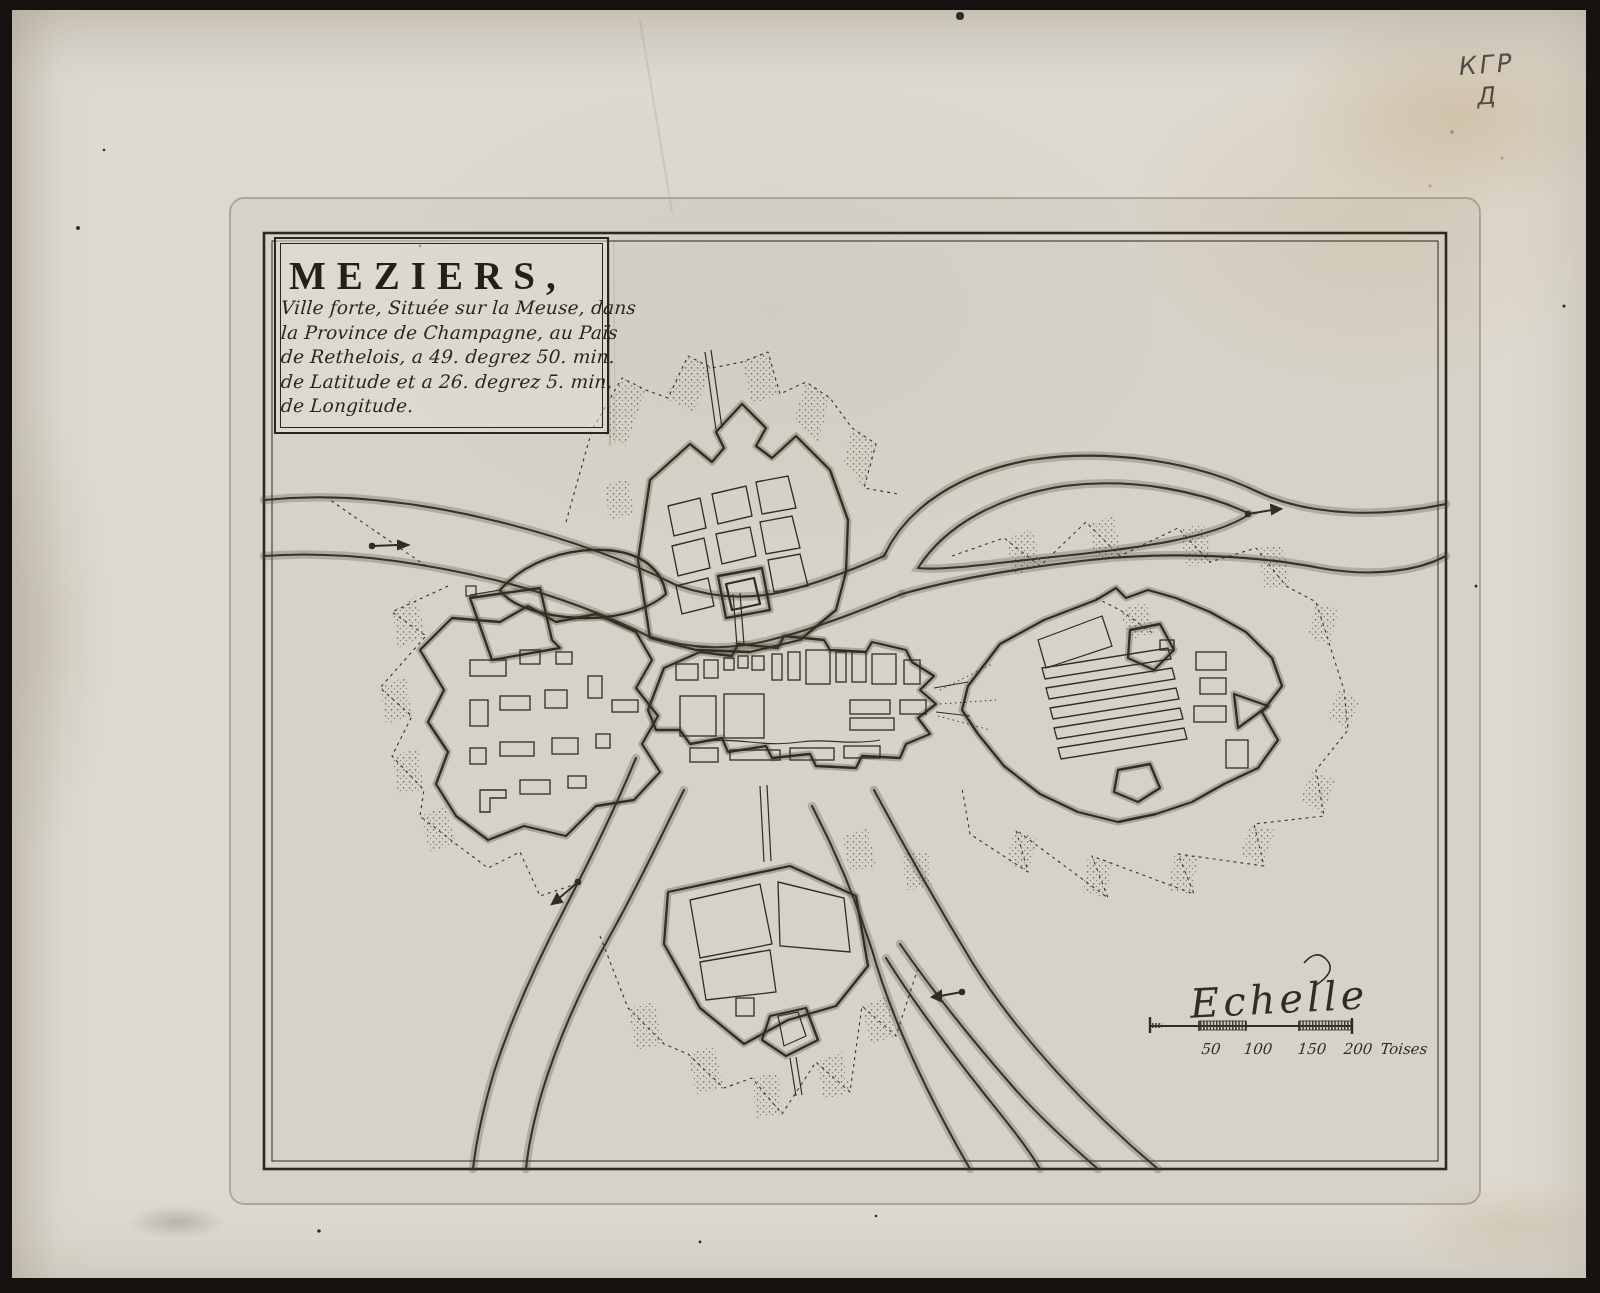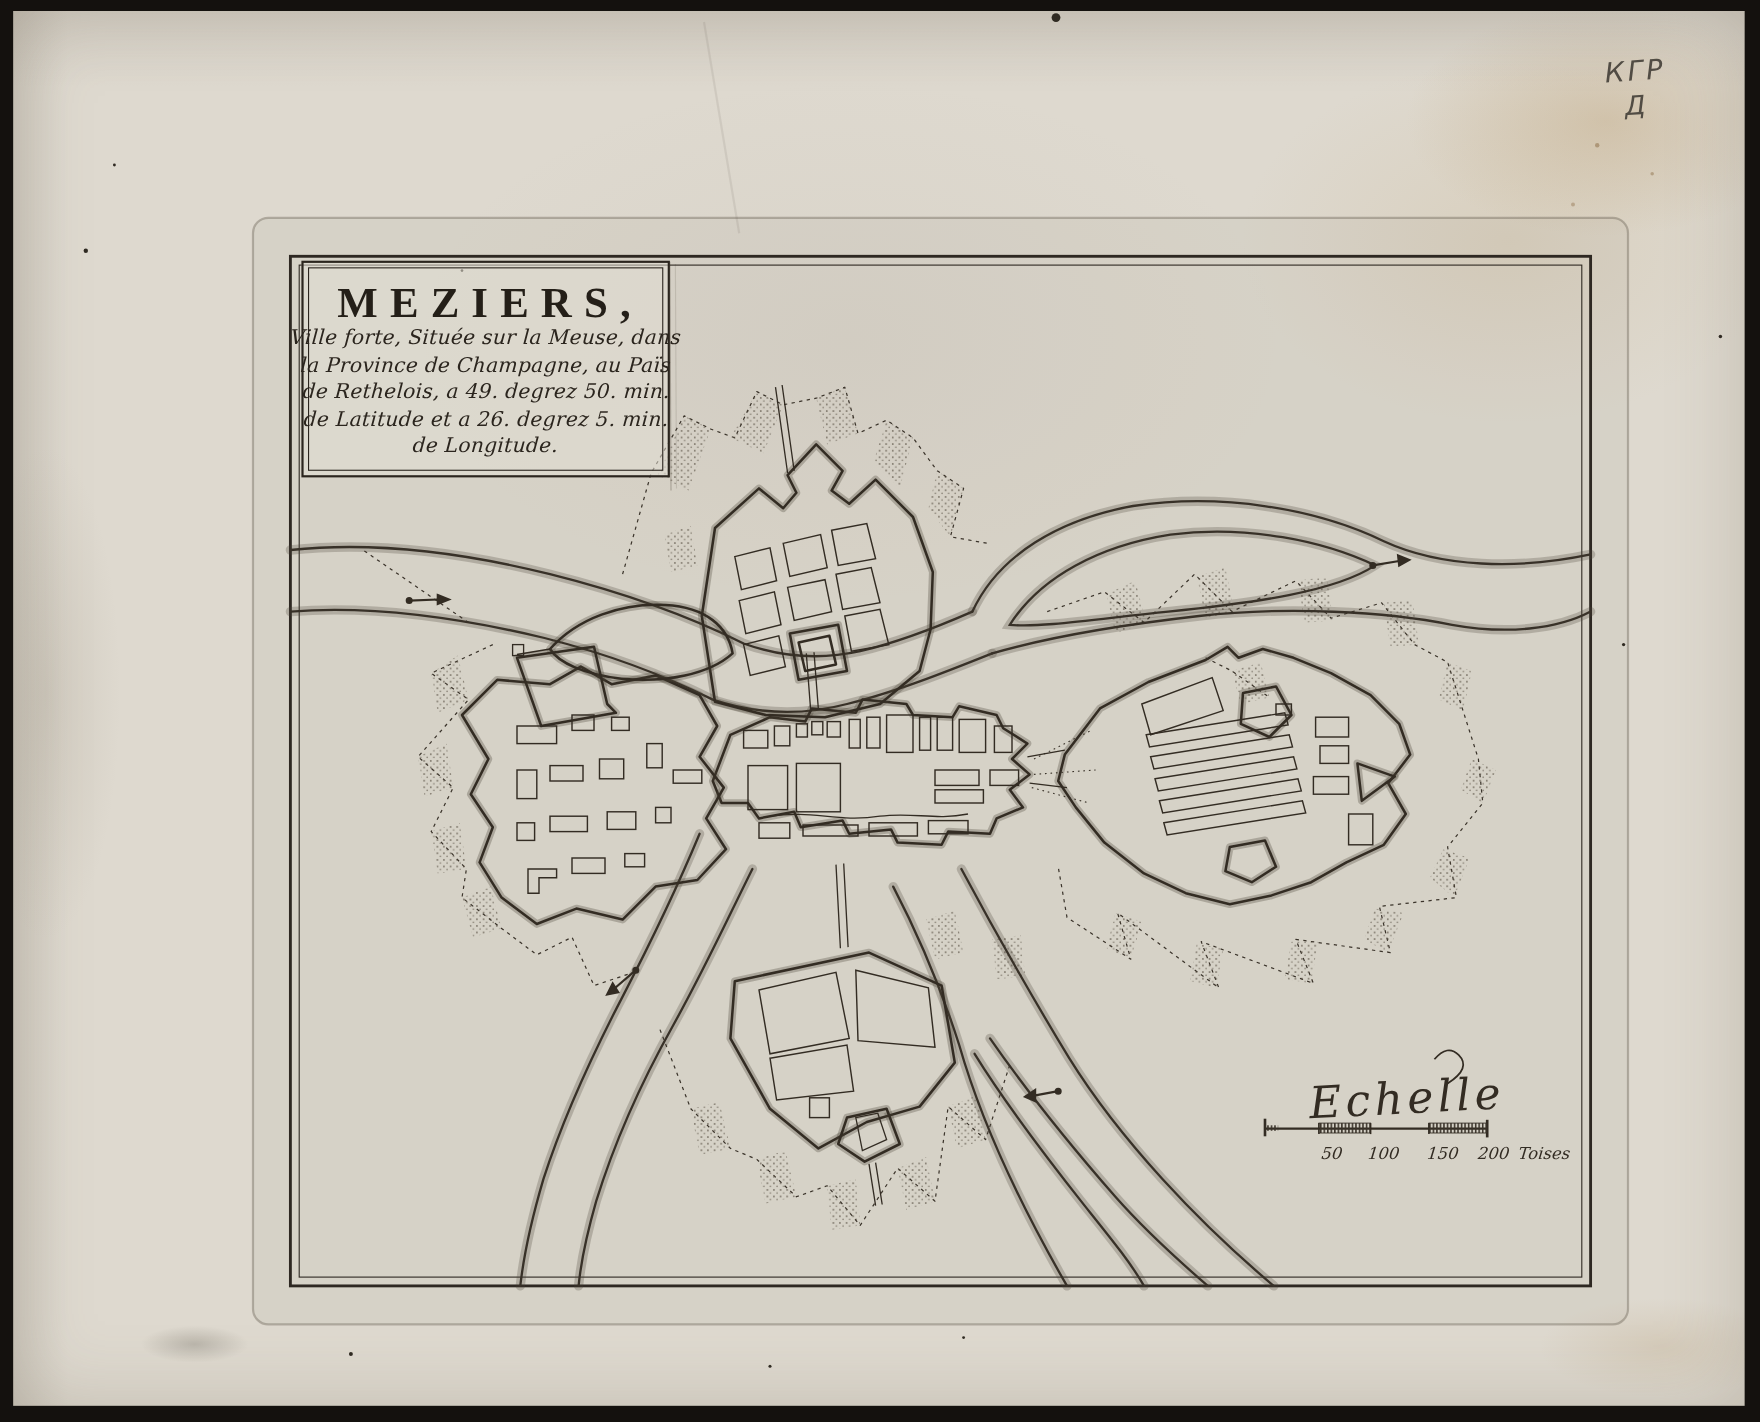--- a/index.html
+++ b/index.html
@@ -16,21 +16,21 @@
            linear-gradient(180deg, rgba(120,110,100,.10), rgba(120,110,100,0) 70px),
            linear-gradient(90deg,  rgba(110,102,90,.12), rgba(110,102,90,0) 50px),
            #ded9cf;
          box-shadow: inset 0 0 70px rgba(118,108,88,.28);}
   svg.art{position:absolute;left:-12px;top:-10px;width:1600px;height:1293px;}
 
   
   .cartouche{position:absolute;left:262px;top:227px;width:331px;height:193px;
              border:2.5px solid #2b251e;background:rgba(226,222,212,.55);}
   .cartouche-inner{position:absolute;inset:4px;border:1px solid #2b251e;
-                   display:flex;flex-direction:column;align-items:center;}
+                   display:flex;flex-direction:column;align-items:flex-start;}
   .map-title{margin-top:12px;font-family:"Liberation Serif",serif;font-weight:bold;
              font-size:39px;line-height:40px;letter-spacing:11px;text-indent:8px;
              color:#241f18;white-space:nowrap;}
   .desc-line{font-style:italic;font-size:18.5px;line-height:24.5px;color:#2b251e;
              white-space:nowrap;letter-spacing:.2px;transform:skewX(-4deg);}
   .desc-line:first-of-type{margin-top:3px;}
 
   
   .echelle{position:absolute;left:1178px;top:966px;font-style:italic;font-size:40px;
            letter-spacing:4px;color:#332c23;transform:rotate(-3deg);}

